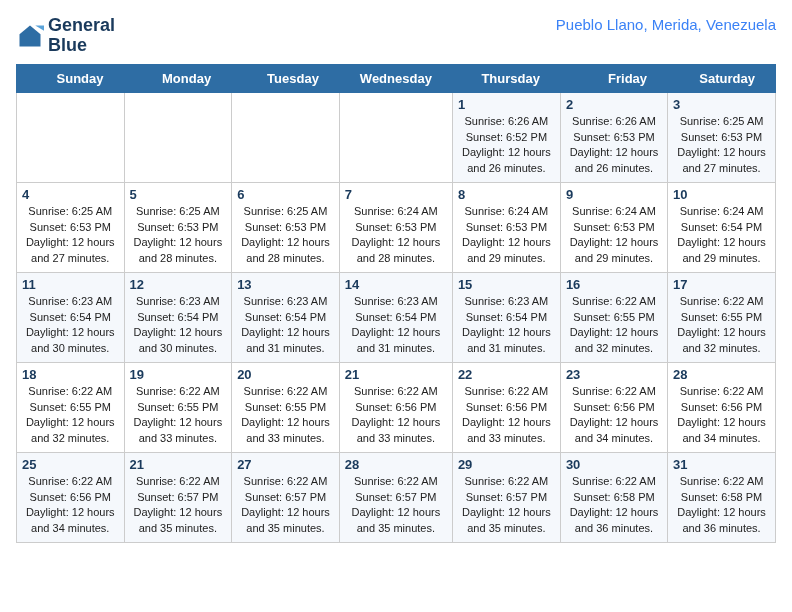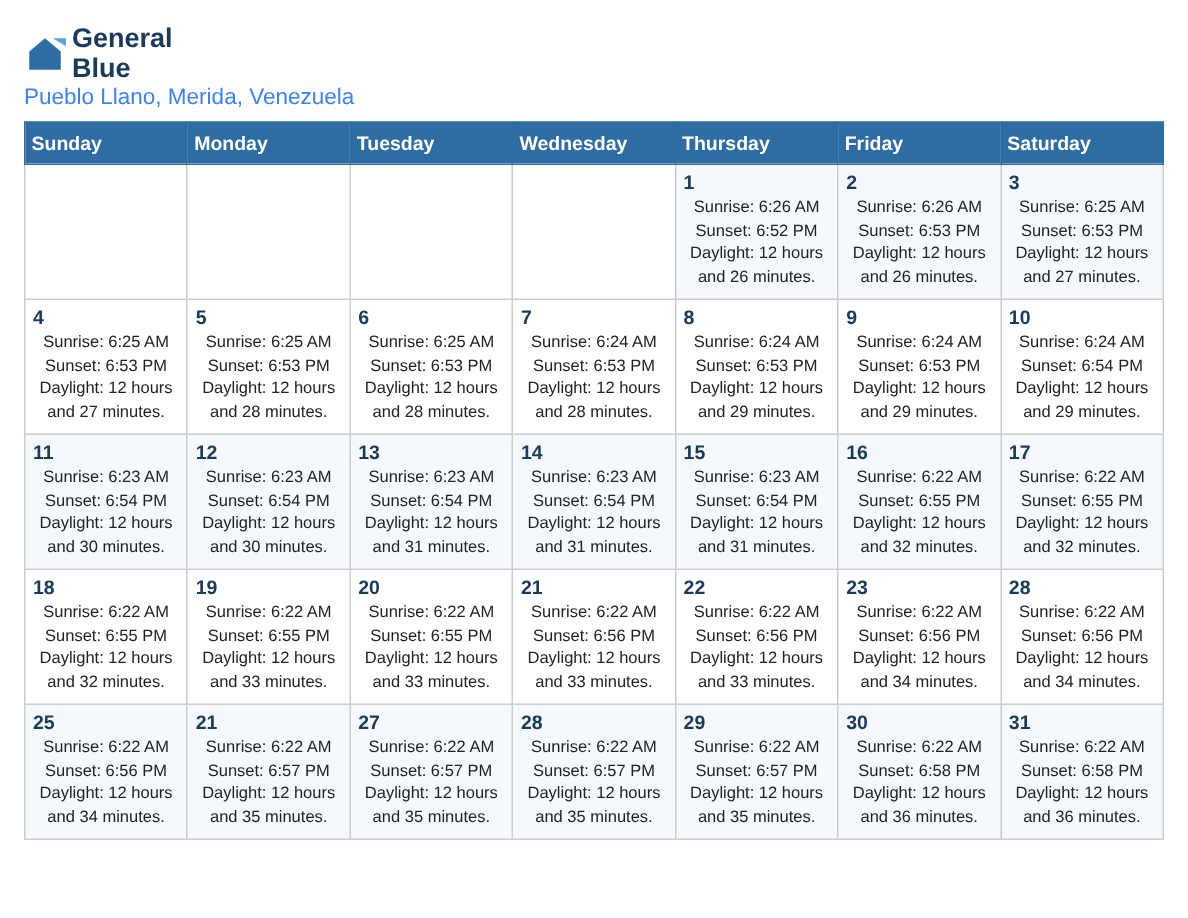--- a/index.html
+++ b/index.html
@@ -8,21 +8,20 @@
       background: #fff;
       width: 792px;
       min-height: 612px;
       padding: 16px;
     }
     .header {
       display: flex;
       justify-content: space-between;
       align-items: flex-start;
       margin-bottom: 8px;
-      flex-direction: column;
     }
     .logo {
       display: flex;
       align-items: center;
       gap: 4px;
     }
     .logo-text {
       font-size: 18px;
       font-weight: bold;
       color: #1a3a5c;
@@ -50,22 +49,22 @@
     table {
       width: 100%;
       border-collapse: collapse;
       font-size: 11px;
     }
     thead tr {
       background: #2e6da4;
       color: #fff;
     }
     thead th {
-      padding: 6px 4px;
-      text-align: left;
+      padding: 6px 20px;
+      text-align: right;
       font-size: 13px;
       font-weight: 600;
       border: 1px solid #2e6da4;
     }
     tbody tr {
       vertical-align: top;
     }
     tbody td {
       border: 1px solid #ccc;
       padding: 4px 5px;

